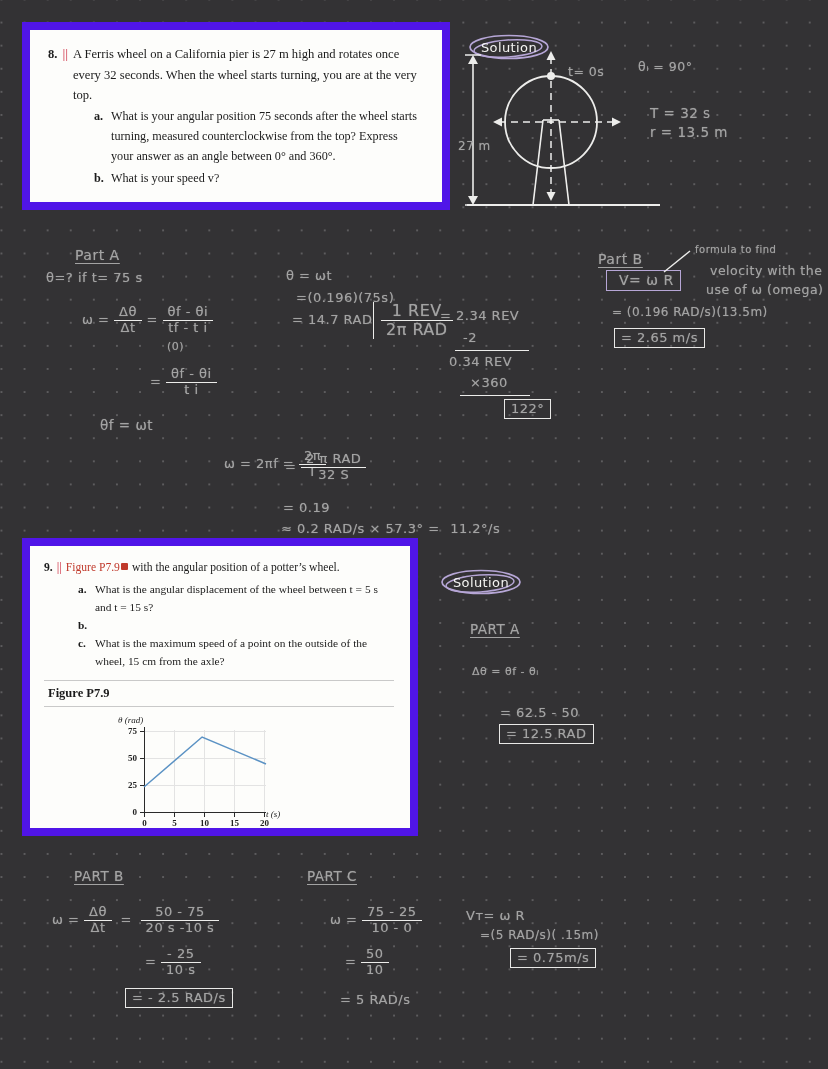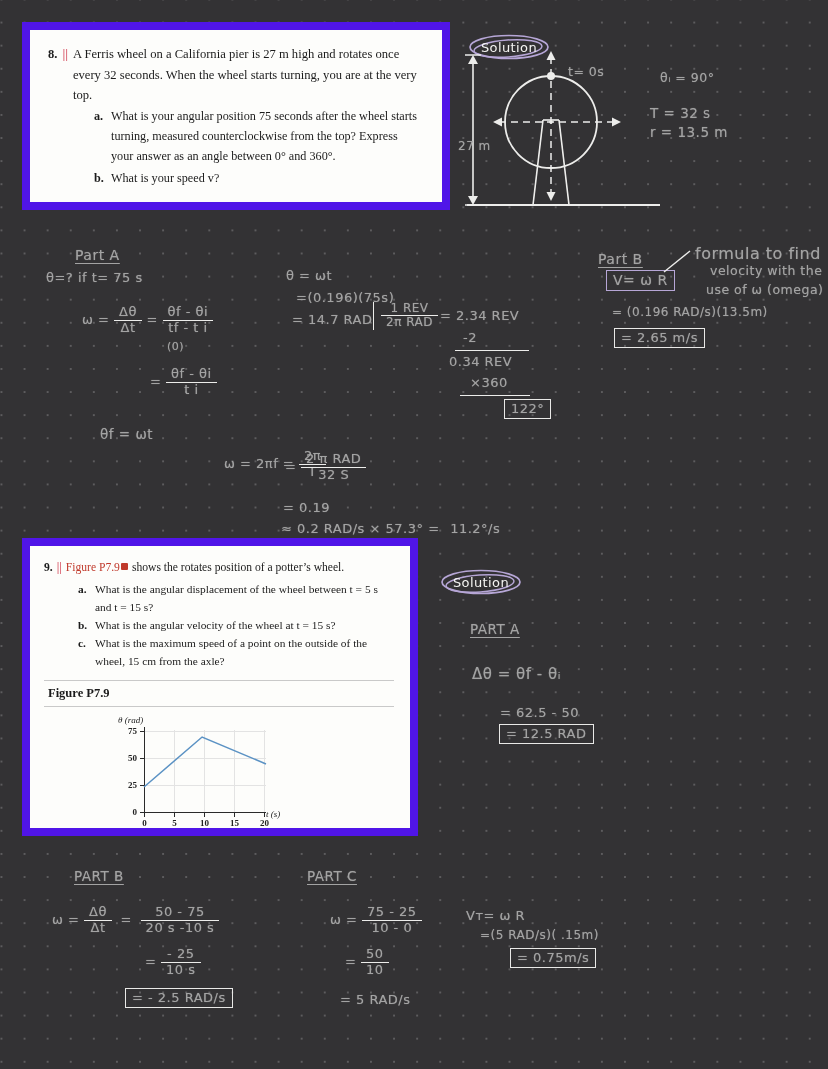--- a/index.html
+++ b/index.html
@@ -15,21 +15,21 @@
   .hand{
     font-family:"DejaVu Sans", sans-serif;
     color:#a3a3a3;
     letter-spacing:.5px;
     position:absolute;
     white-space:nowrap;
     text-shadow:0 0 1px rgba(255,255,255,.35);
   }
   .u{ text-decoration:underline; text-underline-offset:3px; }
   .boxed{ border:1.6px solid #e9e9e7; padding:1px 6px 2px 6px; display:inline-block; }
-  .boxedp{ border:1.6px solid #b6a6d6; padding:1px 6px 2px 6px; display:inline-block;text-align:center; }
+  .boxedp{ border:1.6px solid #b6a6d6; padding:1px 6px 2px 12px; display:inline-block;text-align:center; }
   .frac{ display:inline-block; text-align:center; vertical-align:middle; line-height:1.12; }
   .frac .num{ display:block; padding:0 5px; }
   .frac .den{ display:block; border-top:1.5px solid #ededeb; padding:0 5px; }
 
   
   .qcard{ position:absolute; background:#5015e8; padding:8px; box-sizing:border-box; }
   .qcard .inner{ background:#fdfdfb; width:100%; height:100%; box-sizing:border-box; }
   .qtext{ font-family:"Liberation Serif", serif; color:#1b1b1b; }
 
   #card8{ left:22px; top:22px; width:428px; height:188px; }
@@ -120,21 +120,21 @@
   <path d="M38 77 l9 -4.5 v9 z" fill="#ededeb"></path>
   <path d="M166 77 l-9 -4.5 v9 z" fill="#ededeb"></path>
 
   <circle cx="96" cy="31" r="4" fill="#ededeb"></circle>
 
   <circle cx="96" cy="77" r="1.8" fill="#ededeb"></circle>
 </svg>
 
 <div class="hand" style="left:458px;top:139px;font-size:12px;">27 m</div>
 <div class="hand" style="left:568px;top:64px;font-size:12.5px;">t= 0s</div>
-<div class="hand" style="left:638px;top:70px;font-size:12.5px;margin-left:22px;">θᵢ = 90°</div>
+<div class="hand" style="left:638px;top:59px;font-size:12.5px;">θᵢ = 90°</div>
 <div class="hand" style="left:650px;top:105px;font-size:13.5px;">T = 32 s</div>
 <div class="hand" style="left:650px;top:124px;font-size:13.5px;">r = 13.5 m</div>
 
 <div class="hand u" style="left:75px;top:247px;font-size:14px;">Part A</div>
 <div class="hand" style="left:46px;top:270px;font-size:13px;">θ=?  if  t= 75 s</div>
 
 <div class="hand" style="left:82px;top:305px;font-size:13px;">
   <span>ω =</span>
   <span class="frac">
     <span class="num">Δθ</span>
@@ -149,21 +149,21 @@
 <div class="hand" style="left:167px;top:340px;font-size:11px;">(0)</div>
 
 <div class="hand" style="left:150px;top:367px;font-size:13px;">
   <span>=</span>
   <span class="frac">
     <span class="num">θf - θi</span>
     <span class="den">t i</span>
   </span>
 </div>
 
-<div class="hand" style="left:100px;top:426px;font-size:13.5px;">θf = ωt</div>
+<div class="hand" style="left:100px;top:417px;font-size:13.5px;">θf = ωt</div>
 
 <div class="hand" style="left:224px;top:413px;font-size:13px;margin-top:36px;">
   <span>ω = 2πf =</span>
   <span class="frac">
     <span class="num">2π</span>
     <span class="den">T</span>
   </span>
 </div>
 <div class="hand" style="left:285px;top:452px;font-size:13px;">
   <span>=</span>
@@ -174,21 +174,21 @@
 </div>
 <div class="hand" style="left:283px;top:500px;font-size:13px;">= 0.19</div>
 <div class="hand" style="left:281px;top:521px;font-size:13px;">
   <span>≈ 0.2 RAD/s   ×  57.3°  =</span>
   <span style="margin-left:6px;">11.2°/s</span>
 </div>
 
 <div class="hand" style="left:286px;top:268px;font-size:13px;">θ = ωt</div>
 <div class="hand" style="left:296px;top:290px;font-size:13px;">=(0.196)(75s)</div>
 <div class="hand" style="left:292px;top:312px;font-size:13px;">= 14.7 RAD</div>
-<div class="hand" style="left:373px;top:302px;font-size:12px;">
+<div class="hand" style="left:373px;top:302px;font-size:16px;">
   <span style="border-left:1.5px solid #ededeb;padding-left:7px;display:inline-block;">
     <span class="frac">
       <span class="num">1 REV</span>
       <span class="den">2π RAD</span>
     </span>
   </span>
 </div>
 <div class="hand" style="left:440px;top:308px;font-size:13px;">=  2.34 REV</div>
 <div class="hand" style="left:463px;top:330px;font-size:13px;">-2</div>
 <div style="position:absolute;left:455px;top:350px;width:74px;border-top:1.6px solid #ededeb;"></div>
@@ -199,46 +199,45 @@
   <span class="boxed">122°</span>
 </div>
 
 <div class="hand u" style="left:598px;top:251px;font-size:14px;">Part B</div>
 <div class="hand" style="left:606px;top:270px;font-size:14px;">
   <span class="boxedp">V= ω R</span>
 </div>
 <svg width="34" height="28" style="position:absolute;left:662px;top:248px;">
   <line x1="2" y1="24" x2="28" y2="3" stroke="#ededeb" stroke-width="1.4"></line>
 </svg>
-<div class="hand" style="left:695px;top:244px;font-size:16px;">formula to find</div>
+<div class="hand" style="left:695px;top:244px;font-size:10px;">formula to find</div>
 <div class="hand" style="left:710px;top:263px;font-size:12.5px;">velocity with the</div>
 <div class="hand" style="left:706px;top:282px;font-size:12.5px;">use of ω (omega)</div>
 <div class="hand" style="left:612px;top:305px;font-size:12px;">= (0.196 RAD/s)(13.5m)</div>
 <div class="hand" style="left:614px;top:328px;font-size:13px;">
   <span class="boxed">= 2.65 m/s</span>
 </div>
 
 <div class="qcard" id="card9">
   <div class="inner">
     <div class="qtext">
       <div class="qline" style="display:flex;font-size:11.6px;">
         <span class="qnum" style="font-size:11.6px;">9.</span>
         <span class="qbars" style="margin:0 4px;">||</span>
         <span style="color:#c0392b;">Figure P7.9</span>
         <span style="display:inline-block;width:7px;height:7px;background:#c0392b;margin:5px 4px 0 1px;border-radius:1px;"></span>
-        <span style="flex:1;">shows the rotates position of a potter’s wheel.</span>
+        <span style="flex:1;">with the angular position of a potter’s wheel.</span>
       </div>
       <div class="qbody" style="margin-left:34px;margin-top:1px;">
         <div class="sub" style="font-size:11.4px;line-height:18px;">
           <span class="lbl">a.</span>
           <span>What is the angular displacement of the wheel between t = 5 s and t = 15 s?</span>
         </div>
         <div class="sub" style="font-size:11.4px;line-height:18px;">
           <span class="lbl">b.</span>
-          <span>What is the angular velocity of the wheel at t = 15 s?</span>
         </div>
         <div class="sub" style="font-size:11.4px;line-height:18px;">
           <span class="lbl">c.</span>
           <span>What is the maximum speed of a point on the outside of the wheel, 15 cm from the axle?</span>
         </div>
       </div>
 
       <div class="figwrap">
         <div class="rule"></div>
         <div class="figtitle">Figure P7.9</div>
@@ -291,21 +290,21 @@
 
 <div class="solwrap" style="left:440px;top:568px;width:82px;height:28px;">
   <svg width="82" height="28">
     <ellipse cx="41" cy="14" rx="39" ry="11.5" fill="none" stroke="#b6a6d6" stroke-width="1.7"></ellipse>
     <ellipse cx="40" cy="15.5" rx="34" ry="8.5" fill="none" stroke="#b6a6d6" stroke-width="1.5" transform="rotate(-4 40 15.5)"></ellipse>
   </svg>
   <div class="txt" style="font-size:13px;">Solution</div>
 </div>
 
 <div class="hand u" style="left:470px;top:621px;font-size:13.5px;">PART A</div>
-<div class="hand" style="left:472px;top:665px;font-size:15px;">Δθ =  θf - θᵢ</div>
+<div class="hand" style="left:472px;top:665px;font-size:11px;">Δθ =  θf - θᵢ</div>
 <div class="hand" style="left:500px;top:705px;font-size:13px;">= 62.5 - 50</div>
 <div class="hand" style="left:499px;top:724px;font-size:13px;">
   <span class="boxed">= 12.5 RAD</span>
 </div>
 
 <div class="hand u" style="left:74px;top:868px;font-size:13.5px;">PART B</div>
 <div class="hand" style="left:52px;top:905px;font-size:13px;">
   <span>ω =</span>
   <span class="frac">
     <span class="num">Δθ</span>

